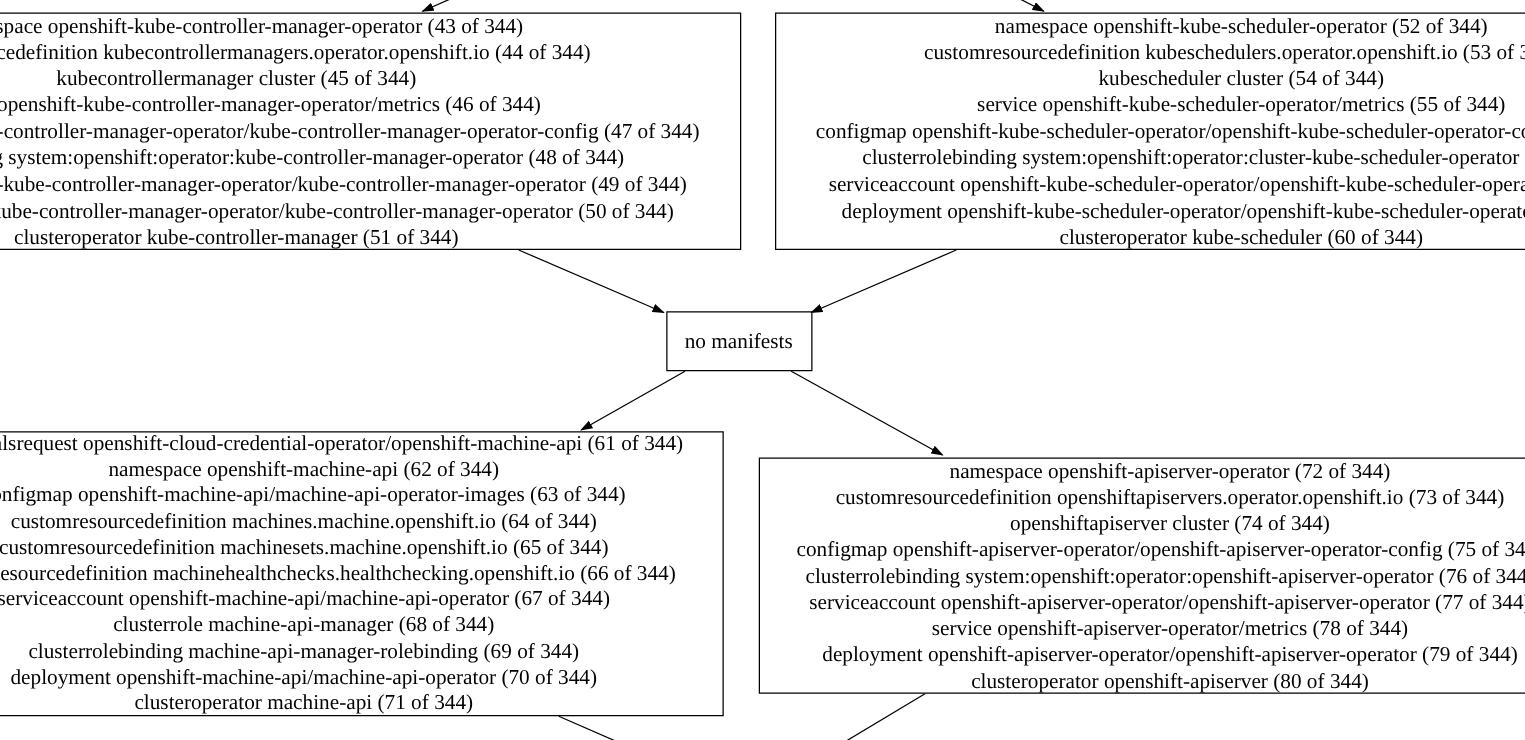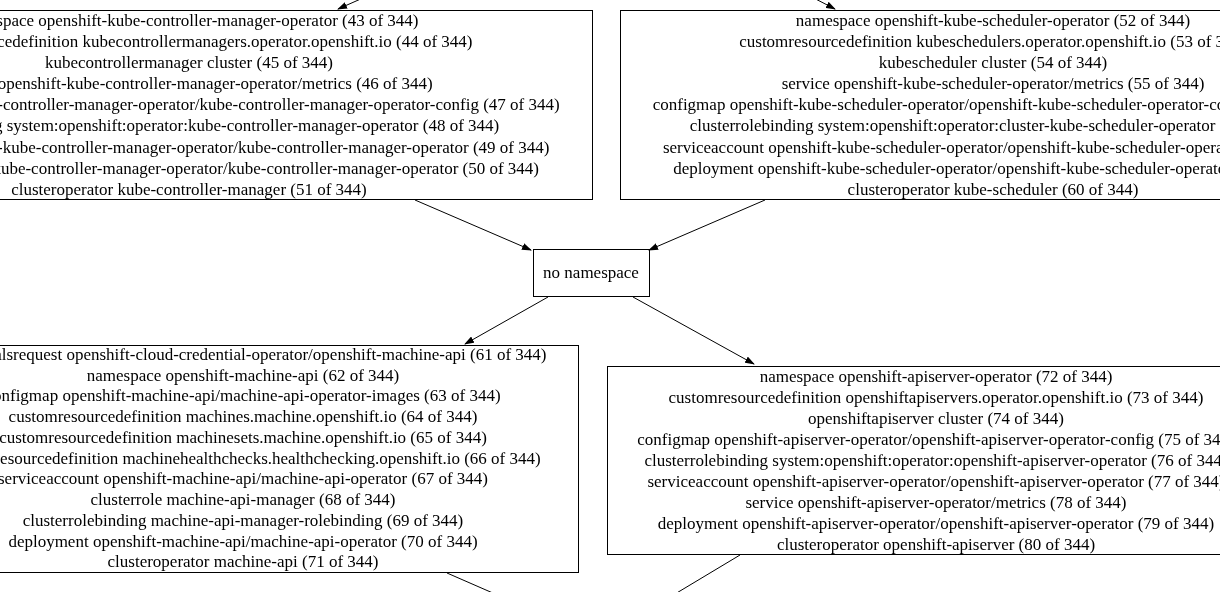--- a/index.html
+++ b/index.html
@@ -68,21 +68,21 @@
       <div class="tline">kubescheduler cluster (54 of 344)</div>
       <div class="tline">service openshift-kube-scheduler-operator/metrics (55 of 344)</div>
       <div class="tline">configmap openshift-kube-scheduler-operator/openshift-kube-scheduler-operator-config (56 of 344)</div>
       <div class="tline">clusterrolebinding system:openshift:operator:cluster-kube-scheduler-operator (57 of 344)</div>
       <div class="tline">serviceaccount openshift-kube-scheduler-operator/openshift-kube-scheduler-operator (58 of 344)</div>
       <div class="tline">deployment openshift-kube-scheduler-operator/openshift-kube-scheduler-operator (59 of 344)</div>
       <div class="tline">clusteroperator kube-scheduler (60 of 344)</div>
     </div>
 
   <div class="node-box" style="left:533px;top:249px;width:117px;height:48px;"></div>
-  <div class="node-label" style="left:591px;top:262px;line-height:21px;">no namespace</div>
+  <div class="node-label" style="left:591px;top:262px;line-height:21px;">no manifests</div>
 
   <div class="node-box" style="left:-93px;top:345px;width:672px;height:228px;"></div>
   <div class="node-label" style="left:243px;top:345px;line-height:20.73px;">
       <div class="tline">credentialsrequest openshift-cloud-credential-operator/openshift-machine-api (61 of 344)</div>
       <div class="tline">namespace openshift-machine-api (62 of 344)</div>
       <div class="tline">configmap openshift-machine-api/machine-api-operator-images (63 of 344)</div>
       <div class="tline">customresourcedefinition machines.machine.openshift.io (64 of 344)</div>
       <div class="tline">customresourcedefinition machinesets.machine.openshift.io (65 of 344)</div>
       <div class="tline">customresourcedefinition machinehealthchecks.healthchecking.openshift.io (66 of 344)</div>
       <div class="tline">serviceaccount openshift-machine-api/machine-api-operator (67 of 344)</div>

